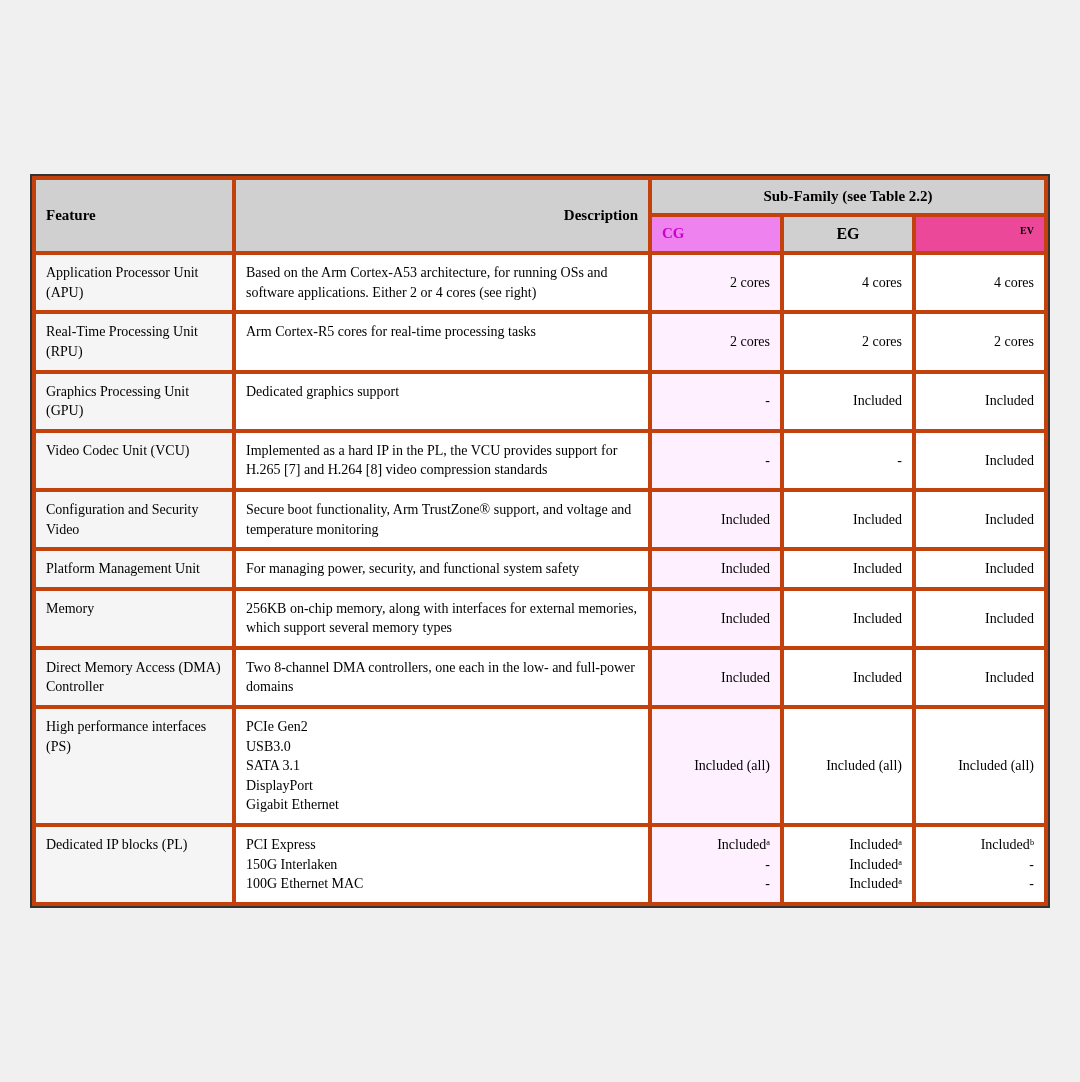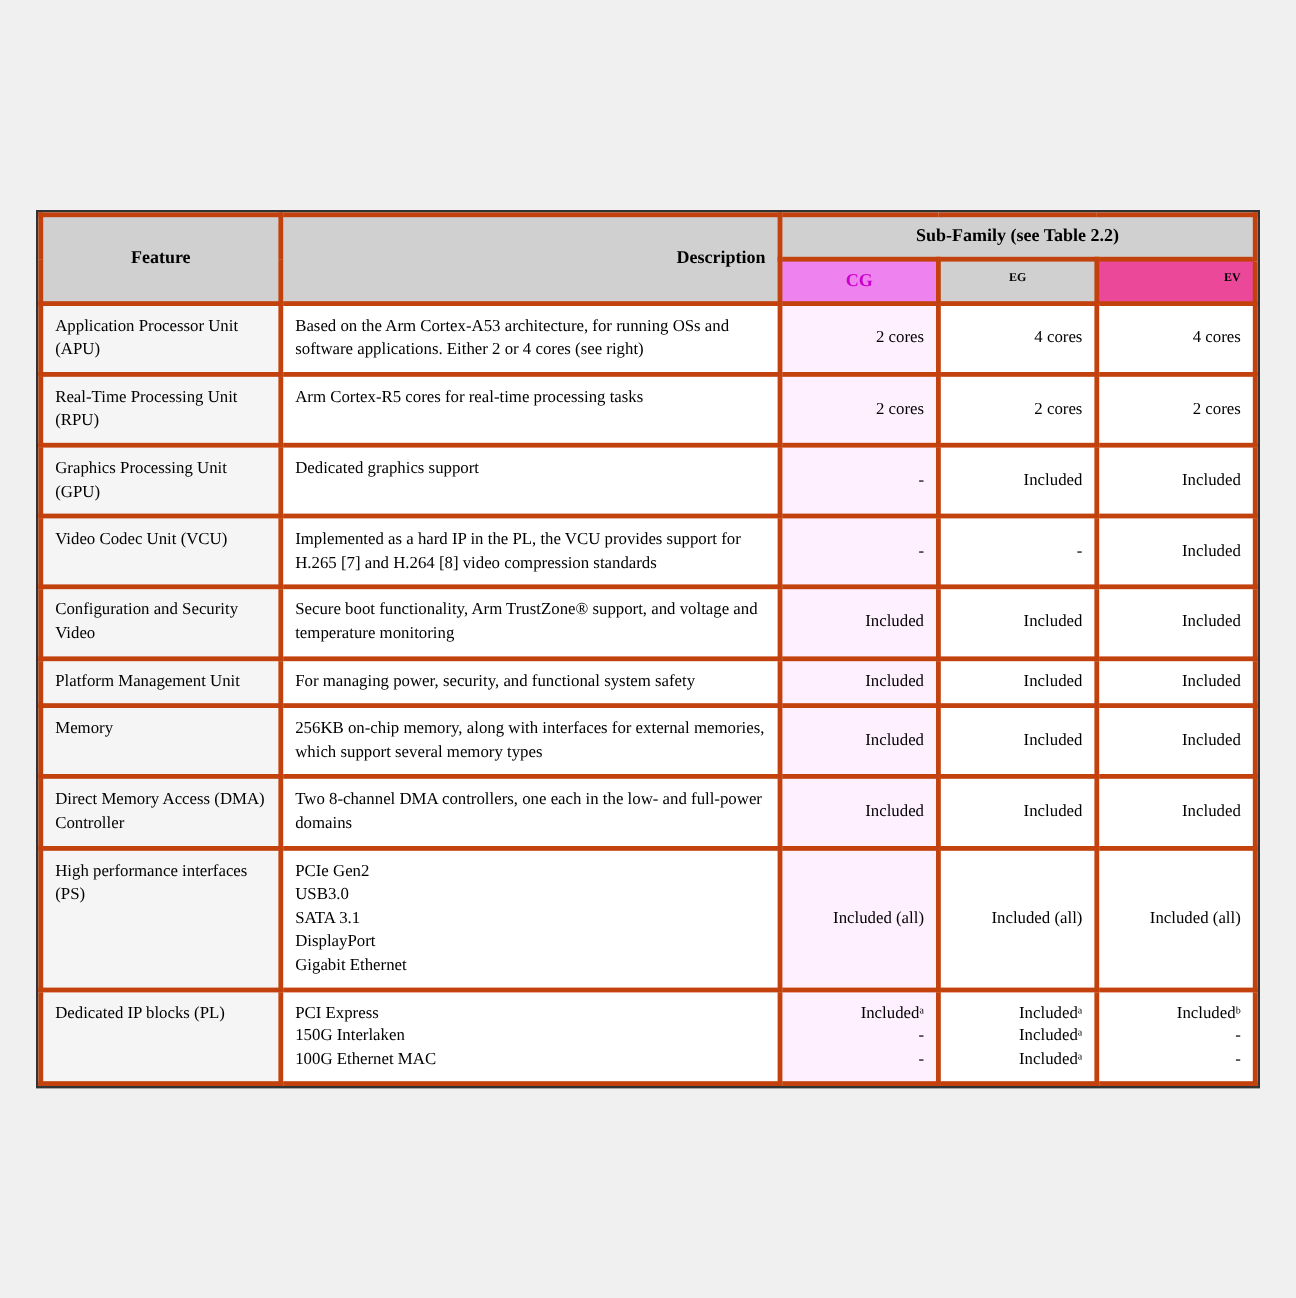--- a/index.html
+++ b/index.html
@@ -24,48 +24,48 @@
     }
     th, td {
       border: 4px solid #c2410c;
       padding: 8px 10px;
       vertical-align: top;
     }
     .header-top-left {
       background: #d0d0d0;
       font-weight: bold;
       font-size: 15px;
-      text-align: center;
+      text-align: left;
       vertical-align: middle;
     }
     .header-top-mid {
       background: #d0d0d0;
       font-weight: bold;
       font-size: 15px;
       text-align: right;
       vertical-align: middle;
     }
     .header-subfamily {
       background: #d0d0d0;
       font-weight: bold;
       font-size: 15px;
       text-align: center;
       border-bottom: 1px solid #555;
     }
     .header-cg {
       background: #ee82ee;
       font-weight: bold;
       font-size: 15px;
-      text-align: center;
+      text-align: left;
       color: #cc00cc;
     }
     .header-eg {
       background: #d0d0d0;
       font-weight: bold;
-      font-size: 10px;
+      font-size: 16px;
       text-align: center;
     }
     .header-ev {
       background: #ec4899;
       font-weight: bold;
       font-size: 10px;
       text-align: right;
     }
     .feature-col {
       width: 200px;

